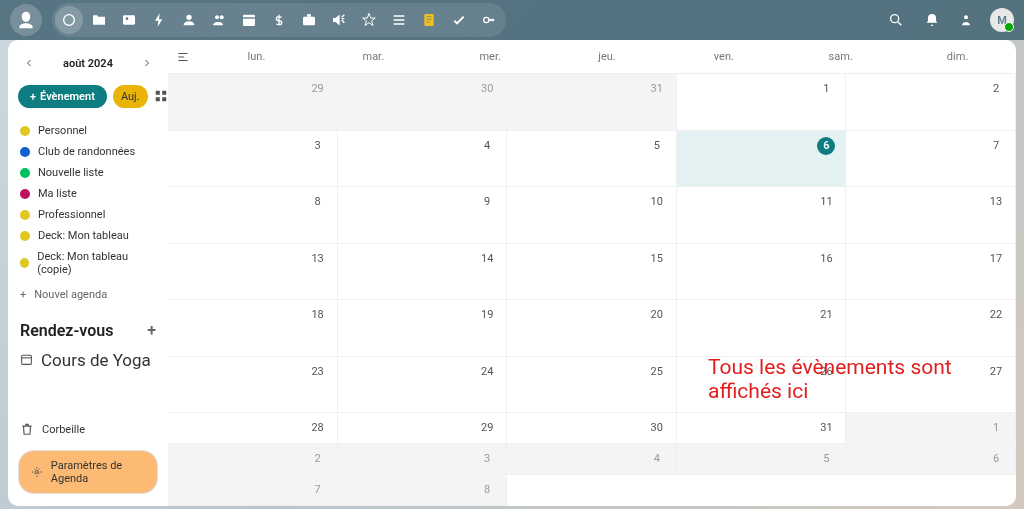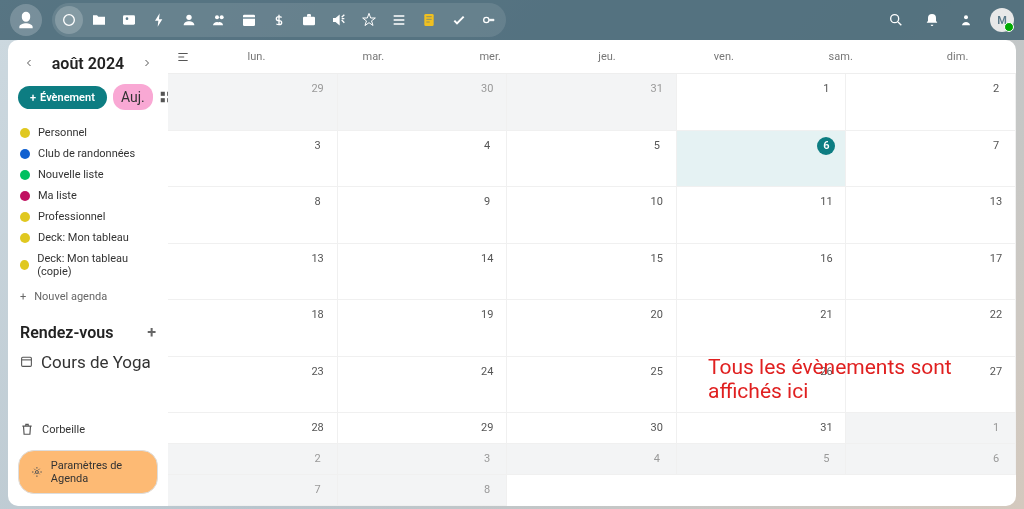--- a/index.html
+++ b/index.html
@@ -16,24 +16,24 @@
   .spacer { flex: 1; }
   .right-icons { display: flex; gap: 8px; align-items: center; }
   .avatar { width: 24px; height: 24px; border-radius: 50%; background: #e8e8e8; color: #5b7a8a; display: flex; align-items: center; justify-content: center; font-size: 11px; font-weight: 600; position: relative; }
   .avatar::after { content: ""; position: absolute; bottom: 0; right: 0; width: 8px; height: 8px; border-radius: 50%; background: #0a0; border: 1.5px solid #fff; }
   
   .app { position: absolute; top: 40px; left: 8px; right: 8px; bottom: 3px; display: flex; }
   
   .sidebar { width: 160px; background: #fff; border-radius: 10px 0 0 10px; display: flex; flex-direction: column; padding: 8px 0; font-size: 12px; color: #222; }
   .month-nav { display: flex; align-items: center; justify-content: space-between; padding: 4px 10px; }
   .month-nav-btn { width: 22px; height: 22px; display: flex; align-items: center; justify-content: center; cursor: pointer; color: #555; border-radius: 4px; }
-  .month-title { font-size: 16px; font-weight: 600; }
+  .month-title { font-size: 11px; font-weight: 600; }
   .sb-buttons { display: flex; align-items: center; gap: 6px; padding: 6px 10px 10px; }
   .event-btn { background: #0d7d82; color: #fff; border: none; border-radius: 16px; padding: 5px 12px; font-size: 11px; font-weight: 600; display: flex; align-items: center; gap: 4px; cursor: pointer; white-space: nowrap; }
-  .today-btn { background: #f9a8d4; border: none; border-radius: 12px; padding: 5px 8px; font-size: 14px; cursor: pointer; color: #333; }
+  .today-btn { background: #eab308; border: none; border-radius: 12px; padding: 5px 8px; font-size: 11px; cursor: pointer; color: #333; }
   .view-btn { width: 24px; height: 24px; display: flex; align-items: center; justify-content: center; cursor: pointer; border-radius: 4px; color: #555; }
   .cal-list { padding: 2px 10px; }
   .cal-item { display: flex; align-items: center; gap: 8px; padding: 4px 2px; cursor: pointer; font-size: 11px; color: #333; }
   .cal-dot { width: 10px; height: 10px; border-radius: 50%; }
   .new-cal { display: flex; align-items: center; gap: 8px; padding: 6px 12px; font-size: 11px; color: #666; cursor: pointer; }
   .section-hdr { display: flex; align-items: center; justify-content: space-between; padding: 14px 12px 4px; font-size: 16px; font-weight: 600; }
   .appt-item { display: flex; align-items: center; gap: 8px; padding: 6px 12px; font-size: 17px; color: #333; cursor: pointer; }
   .sb-bottom { margin-top: auto; }
   .sb-bottom-item { display: flex; align-items: center; gap: 8px; padding: 8px 12px; font-size: 11px; color: #333; cursor: pointer; }
   .settings-btn { background: #fdba74; border: 1px solid #ddd; border-radius: 16px; margin: 6px 10px 4px; }

